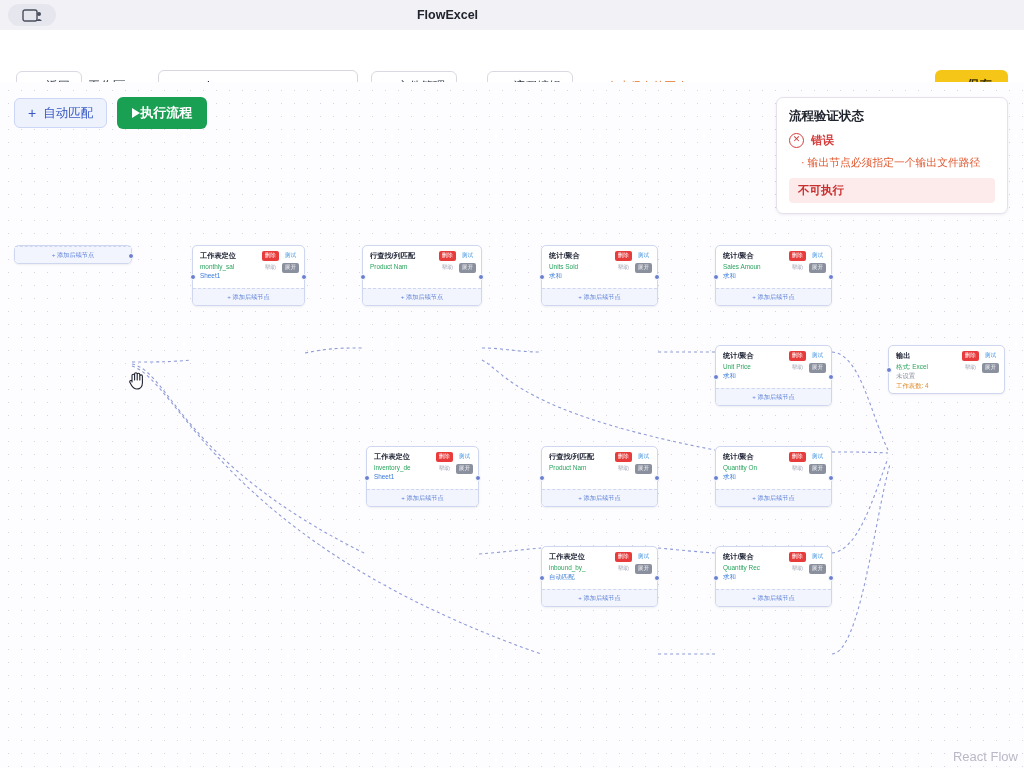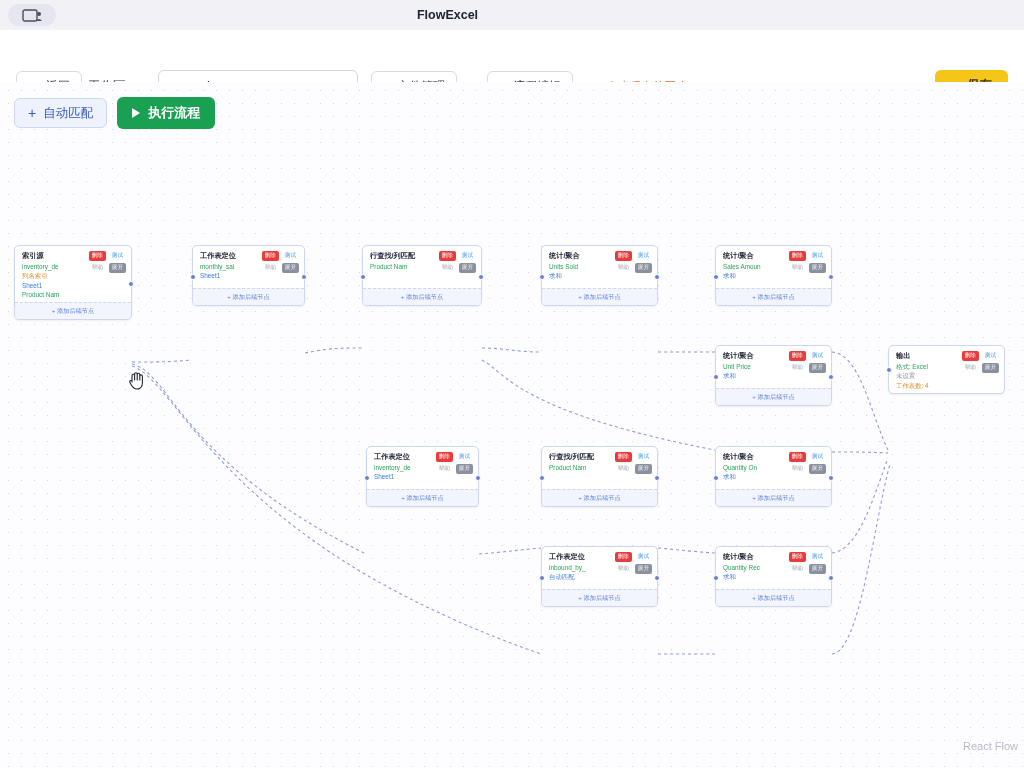--- a/index.html
+++ b/index.html
@@ -67,21 +67,21 @@
   .canvas-actions{position:absolute;left:14px;top:15px;display:flex;gap:10px;align-items:center;}
   .btn-panel{
     box-sizing:border-box;height:30px;border-radius:6px;border:1px solid #ccd6f6;
     background:#eef2fd;color:#3658c4;font-size:12.5px;display:inline-flex;align-items:center;
     gap:7px;padding:0 13px;
   }
   .btn-panel .plus{color:#3658c4;}
   .btn-run{
     box-sizing:border-box;height:32px;border-radius:6px;border:none;background:#1aa052;
     color:#fff;font-size:13px;font-weight:bold;display:inline-flex;align-items:center;
-    gap:8px;padding:0 15px;
+    padding:0 15px;
   }
   .tri{width:0;height:0;border-left:8px solid #fff;border-top:5px solid transparent;border-bottom:5px solid transparent;}
 
   
   .valpanel{
     position:absolute;right:16px;top:15px;width:232px;box-sizing:border-box;
     background:#fff;border:1px solid #e6e0ee;border-radius:7px;padding:10px 12px 10px 12px;
     box-shadow:0 1px 3px rgba(40,30,70,.07);
   }
   .vp-title{font-size:12.5px;font-weight:bold;color:#20242e;margin-bottom:8px;}
@@ -126,21 +126,21 @@
   }
   .port{
     position:absolute;width:4px;height:4px;border-radius:50%;background:#6b7fd0;
     border:1px solid #fff;top:50%;margin-top:-2px;
   }
   .port.in{left:-3px;}
   .port.out{right:-3px;}
 
   .edges{position:absolute;left:0;top:0;width:1024px;height:686px;pointer-events:none;}
   .attrib{
-    position:absolute;right:6px;bottom:16px;font-size:11px;color:#b9b9c8;
+    position:absolute;right:6px;bottom:4px;font-size:13px;color:#b9b9c8;
     font-family:"Liberation Sans",sans-serif;
   }
   .cursor{position:absolute;left:128px;top:288px;}
 </style>
 </head>
 <body>
 
 <div id="app">
 
   <div class="titlebar">
@@ -201,40 +201,32 @@
       <div class="btn-panel">
         <span class="plus">+</span>
         <span>自动匹配</span>
       </div>
       <div class="btn-run">
         <span class="tri"></span>
         <span>执行流程</span>
       </div>
     </div>
 
+    <div class="valpanel">
+      <div class="vp-title">流程验证状态</div>
+      <div class="vp-errrow">
+        <div class="vp-circle">✕</div>
+        <div class="vp-errlabel">错误</div>
+      </div>
+      <div class="vp-item">· 输出节点必须指定一个输出文件路径</div>
+      <div class="vp-block">不可执行</div>
+    </div>
 
     <div id="node-layer">
         <div class="node" style="left: 14px; top: 163px; width: 118px;">
-          <div class="node-body">
-            <div class="node-title">索引源</div>
-            <div class="node-line c-green">inventory_de</div>
-            <div class="node-line c-orange">列名索引</div>
-            <div class="node-line c-blue">Sheet1</div>
-            <div class="node-line c-green">Product Nam</div>
-            <div class="node-btns">
-              <div class="nb-row">
-                <div class="nb nb-del">删除</div>
-                <div class="nb nb-test">测试</div>
-              </div>
-              <div class="nb-row">
-                <div class="nb nb-help">帮助</div>
-                <div class="nb nb-grey">展开</div>
-              </div>
-            </div>
-          </div>
           <div class="node-foot">+ 添加后续节点</div>
           <div class="port out"></div>
         </div>
         <div class="node" style="left: 192px; top: 163px; width: 113px;">
           <div class="node-body">
             <div class="node-title">工作表定位</div>
             <div class="node-line c-green">monthly_sal</div>
             <div class="node-line c-blue">Sheet1</div>
             <div class="node-btns">
               <div class="nb-row">

